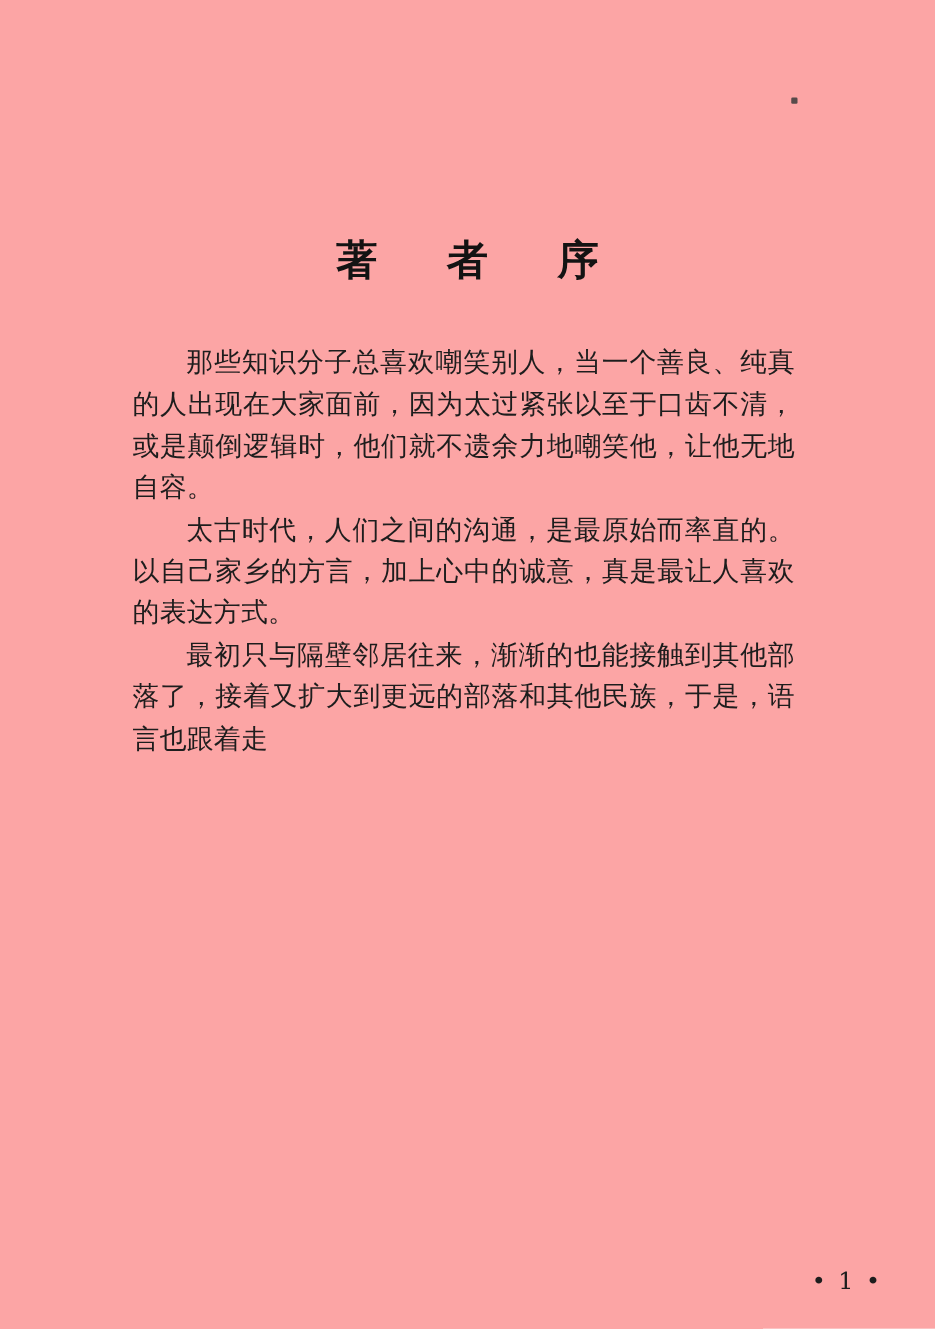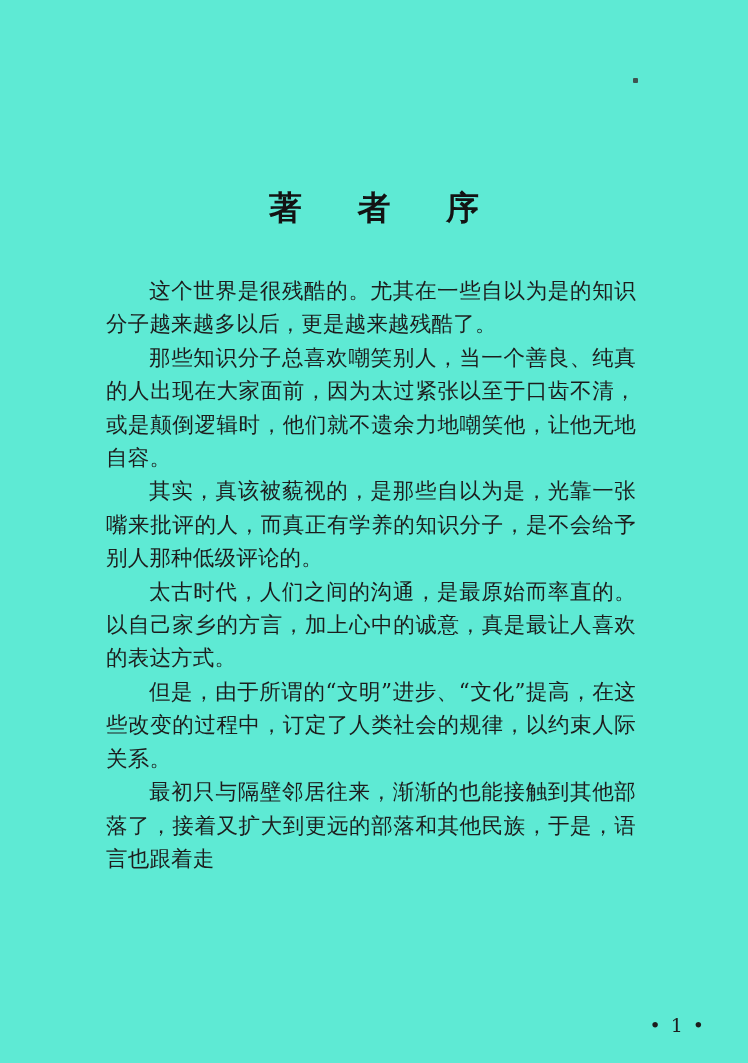--- a/index.html
+++ b/index.html
@@ -12,21 +12,21 @@
     background: #fdfdfd;
     font-family: "DejaVu Serif", "Liberation Serif", serif;
     color: #1b1b1b;
     position: relative;
     overflow: hidden;
   }
 
   .page {
     position: absolute;
     inset: 0;
-    background: #5eead4;
+    background: #fca5a5;
   }
 
   
   .scan-speck {
     position: absolute;
     left: 633px;
     top: 78px;
     width: 5px;
     height: 5px;
     background: #3a3a3a;
@@ -80,23 +80,20 @@
 </head>
 <body>
 
 <div class="page">
 
   <div class="scan-speck"></div>
 
   <div class="page-title">著 者 序</div>
 
   <div class="body-text">
-    <p>这个世界是很残酷的。尤其在一些自以为是的知识分子越来越多以后，更是越来越残酷了。</p>
     <p>那些知识分子总喜欢嘲笑别人，当一个善良、纯真的人出现在大家面前，因为太过紧张以至于口齿不清，或是颠倒逻辑时，他们就不遗余力地嘲笑他，让他无地自容。</p>
-    <p>其实，真该被藐视的，是那些自以为是，光靠一张嘴来批评的人，而真正有学养的知识分子，是不会给予别人那种低级评论的。</p>
     <p>太古时代，人们之间的沟通，是最原始而率直的。以自己家乡的方言，加上心中的诚意，真是最让人喜欢的表达方式。</p>
-    <p>但是，由于所谓的“文明”进步、“文化”提高，在这些改变的过程中，订定了人类社会的规律，以约束人际关系。</p>
     <p>最初只与隔壁邻居往来，渐渐的也能接触到其他部落了，接着又扩大到更远的部落和其他民族，于是，语言也跟着走</p>
   </div>
 
   <div class="page-number">• 1 •</div>
 
 </div>
 
 </body></html>

